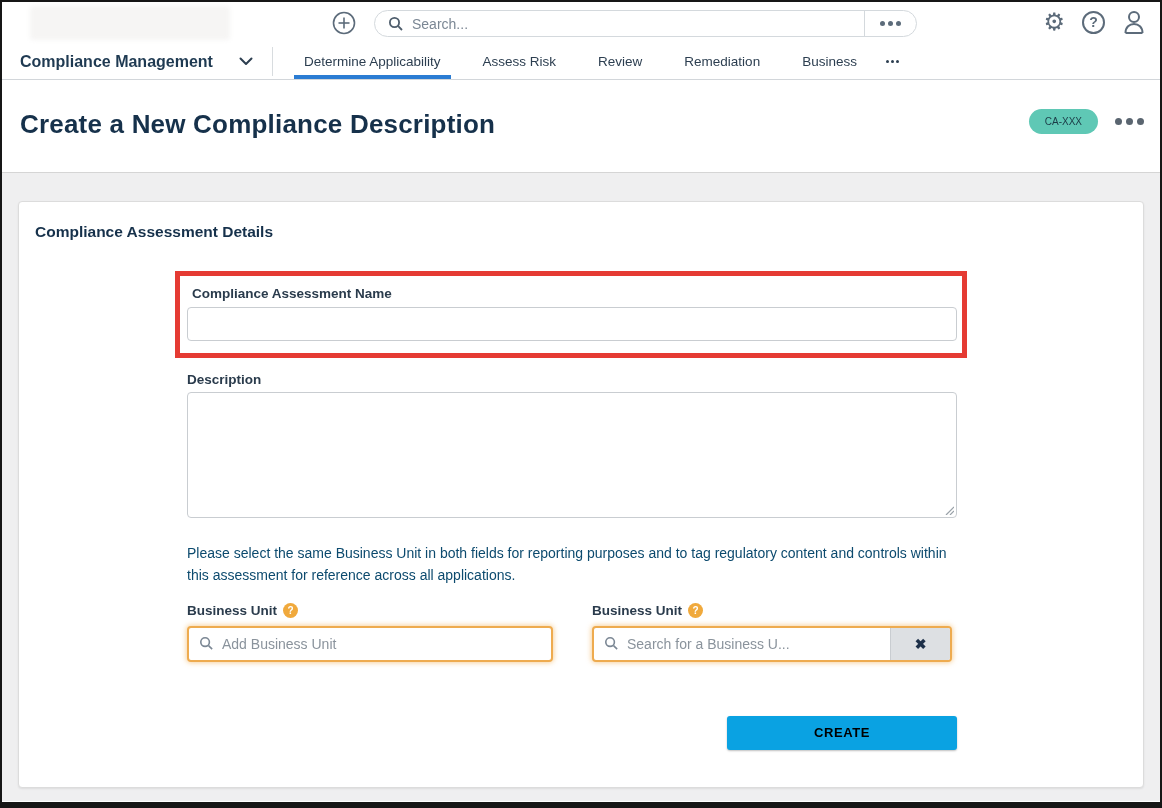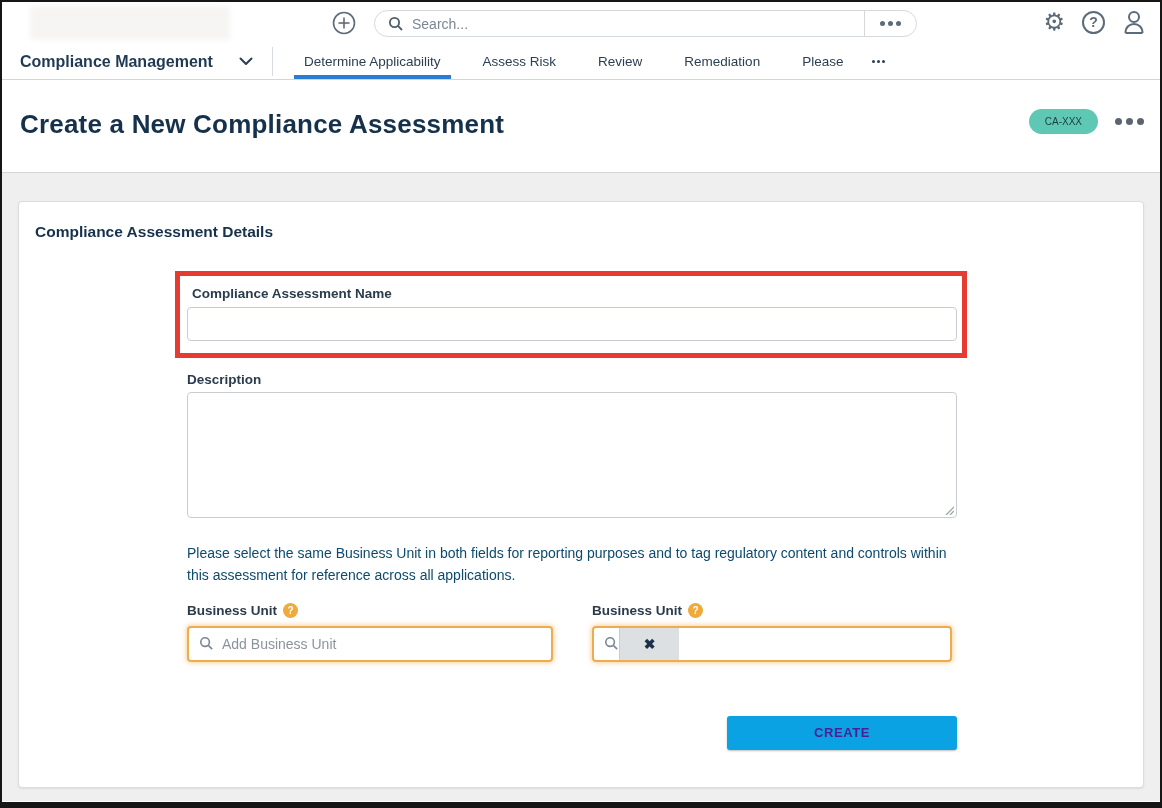--- a/index.html
+++ b/index.html
@@ -143,21 +143,21 @@
   .orange-field input::placeholder { color:#8a939c; }
   .clear-btn {
     width:60px; height:100%; background:#dde0e3; border-left:1px solid #c9cdd1;
     display:flex; align-items:center; justify-content:center; cursor:pointer;
     font-size:14px; font-weight:bold; color:#1d3049;
   }
 
   .create-btn {
     margin-top:54px; margin-left:540px; width:230px; height:34px;
     background:#0aa2e2; border:none; border-radius:3px; cursor:pointer;
-    font-size:13px; font-weight:bold; color:#4c1d95; letter-spacing:0.6px;
+    font-size:13px; font-weight:bold; color:#000000; letter-spacing:0.6px;
     font-family:"Liberation Sans",sans-serif;
     box-shadow:0 1px 2px rgba(0,0,0,0.25);
   }
 </style>
 </head>
 <body>
 
 <div class="window">
 
   <div class="topbar">
@@ -209,31 +209,31 @@
       <svg width="14" height="9" viewBox="0 0 14 9">
         <polyline points="1.5,1.5 7,7 12.5,1.5" fill="none" stroke="#2c3e50" stroke-width="2" stroke-linecap="round" stroke-linejoin="round"></polyline>
       </svg>
     </div>
     <div class="nav-divider"></div>
     <div class="tabs">
       <div class="tab active">Determine Applicability</div>
       <div class="tab">Assess Risk</div>
       <div class="tab">Review</div>
       <div class="tab">Remediation</div>
-      <div class="tab">Please</div>
+      <div class="tab">Business</div>
       <div class="tab-more">
         <i></i>
           <i></i>
           <i></i>
       </div>
     </div>
   </div>
 
   <div class="pagehead">
-    <h1 class="page-title">Create a New Compliance Assessment</h1>
+    <h1 class="page-title">Create a New Compliance Description</h1>
     <span class="badge">CA-XXX</span>
     <div class="head-more">
       <i></i>
         <i></i>
         <i></i>
     </div>
   </div>
 
   <div class="content">
     <div class="card">
@@ -281,20 +281,21 @@
                 <span class="field-label">Business Unit</span>
                 <span class="q-icon">?</span>
               </div>
               <div class="orange-field">
                 <span class="mag">
                   <svg width="15" height="15" viewBox="0 0 16 16">
                     <circle cx="6.5" cy="6.5" r="4.6" fill="none" stroke="#7b8794" stroke-width="1.7"></circle>
                     <line x1="10.2" y1="10.2" x2="14" y2="14" stroke="#7b8794" stroke-width="1.7"></line>
                   </svg>
                 </span>
+                <input type="text" placeholder="Search for a Business U..." style="">
                 <div class="clear-btn">
                   <span>✖</span>
                 </div>
               </div>
             </div>
           </div>
 
           <button class="create-btn">CREATE</button>
         </div>
       </div>

